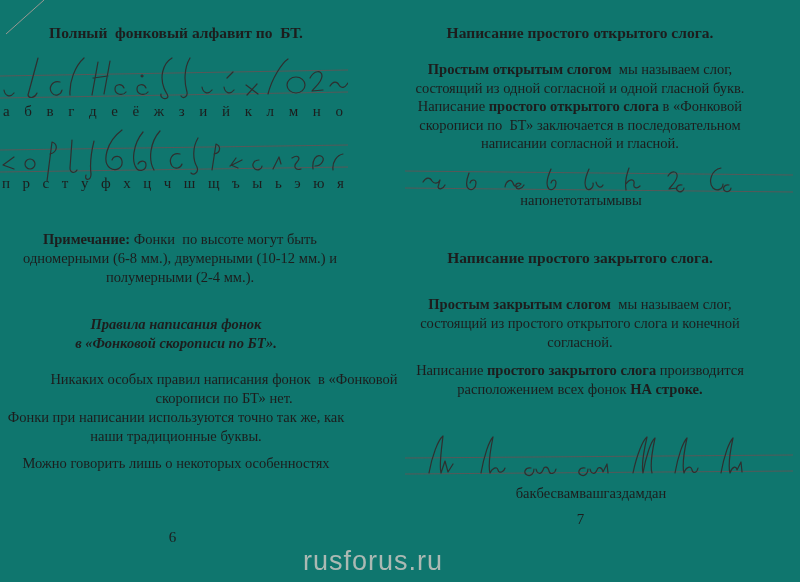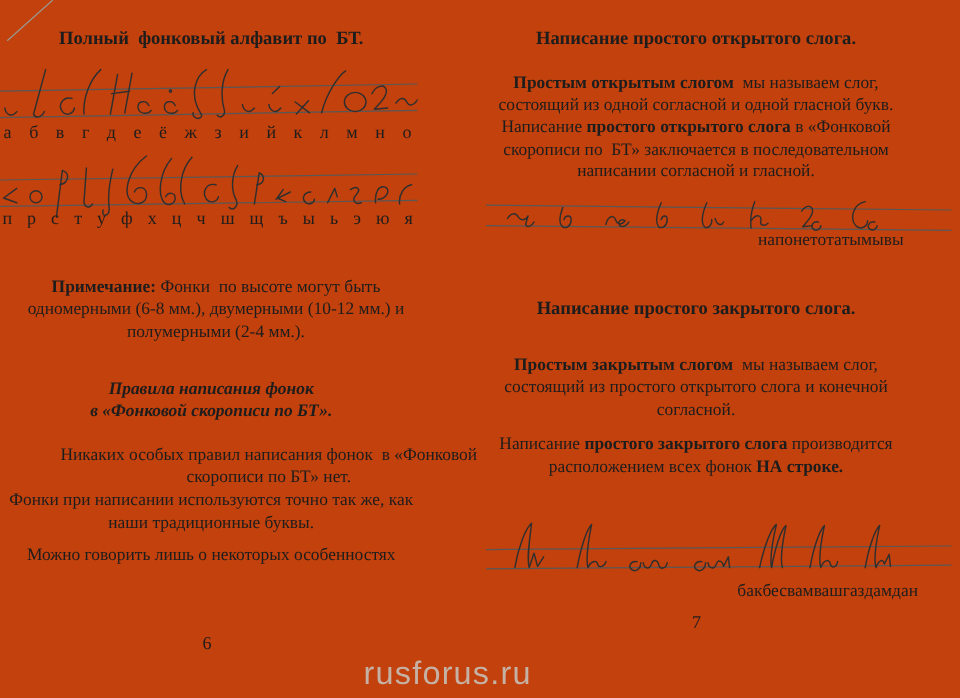--- a/index.html
+++ b/index.html
@@ -1,31 +1,31 @@
 <!DOCTYPE html>
 <html><head>
 <meta charset="utf-8">
 <style>
   html,body{margin:0;padding:0;background:#e9e7e2;}
   .scan{
     position:relative;width:800px;height:582px;overflow:hidden;
-    background:#c2410c;
+    background:#0f766e;
     font-family:"Liberation Serif","DejaVu Serif",serif;
     color:#1d1d1d;
   }
   .abs{position:absolute;}
   .ctr{text-align:center;}
   .b{font-weight:bold;}
   .tline{white-space:pre;}
   .title{font-weight:bold;font-size:15.5px;white-space:pre;text-align:center;}
   .body15{font-size:14.5px;line-height:19px;}
   .lh185{line-height:18.5px;}
   .letters{display:flex;justify-content:space-between;font-size:15px;}
   .letters span{display:inline-block;}
-  .syll{display:flex;justify-content:flex-end;font-size:14.5px;margin-left:16px;}
+  .syll{display:flex;justify-content:center;font-size:14.5px;}
   .pagenum{font-size:15px;text-align:center;}
   .watermark{
     font-family:"Liberation Sans","DejaVu Sans",sans-serif;
     font-size:27px;color:#c7c5c0;letter-spacing:1px;opacity:.85;
   }
   svg{display:block;}
   .ruled{stroke:#585858;stroke-width:1;fill:none;}
   .glyphs{stroke:#2f2f2f;stroke-width:1.2;fill:none;stroke-linecap:round;stroke-linejoin:round;}
   .scanline{stroke:#9a9892;stroke-width:1;fill:none;}
 </style>

